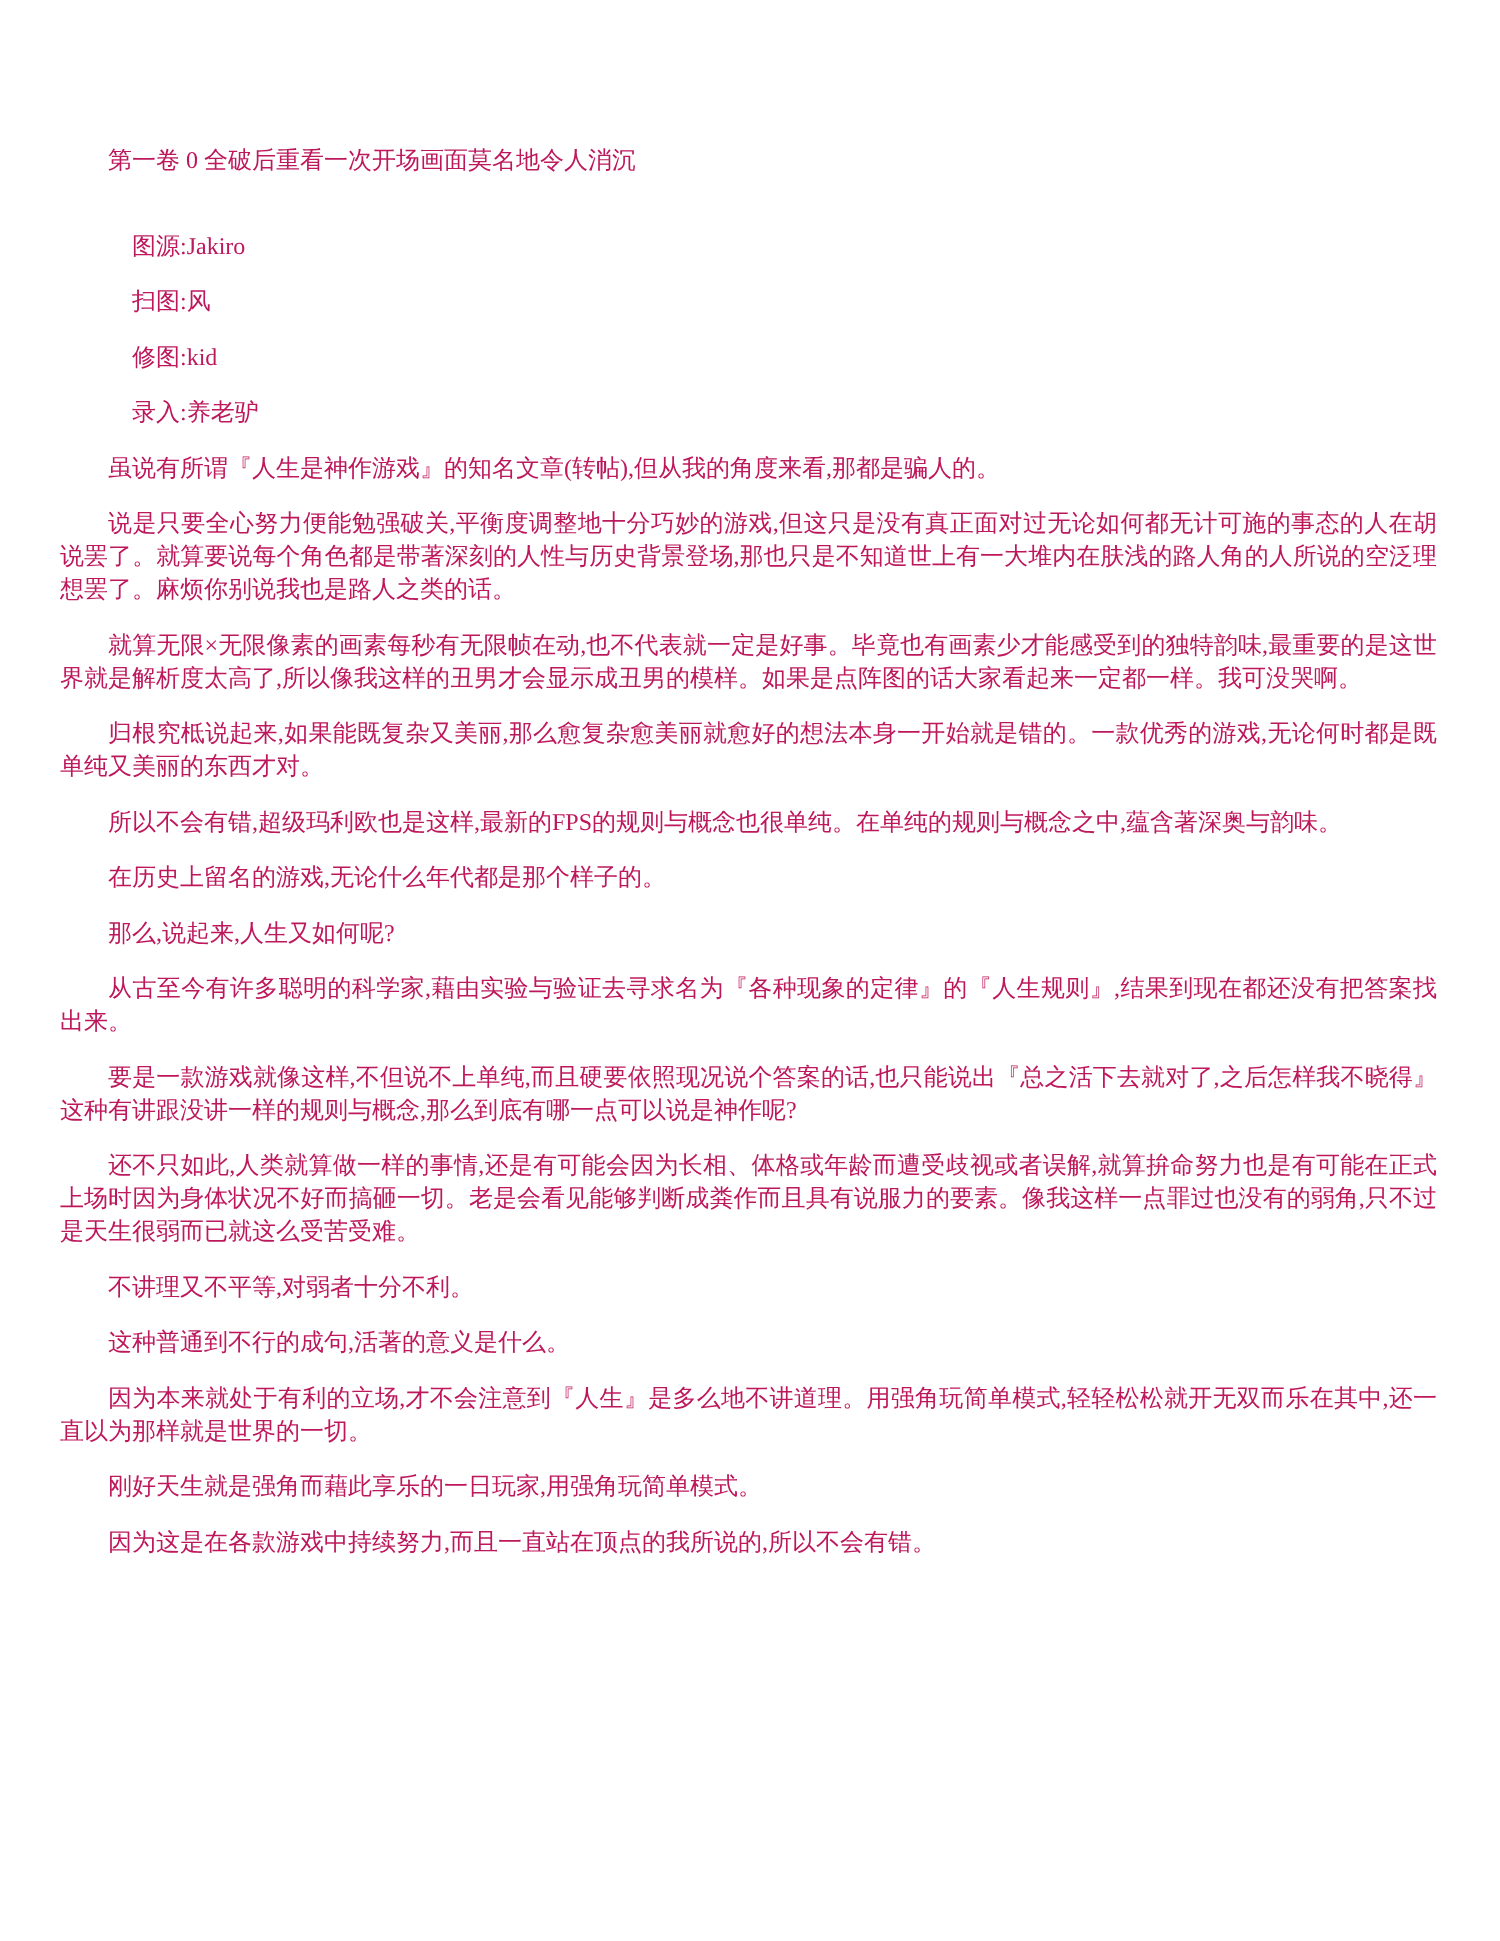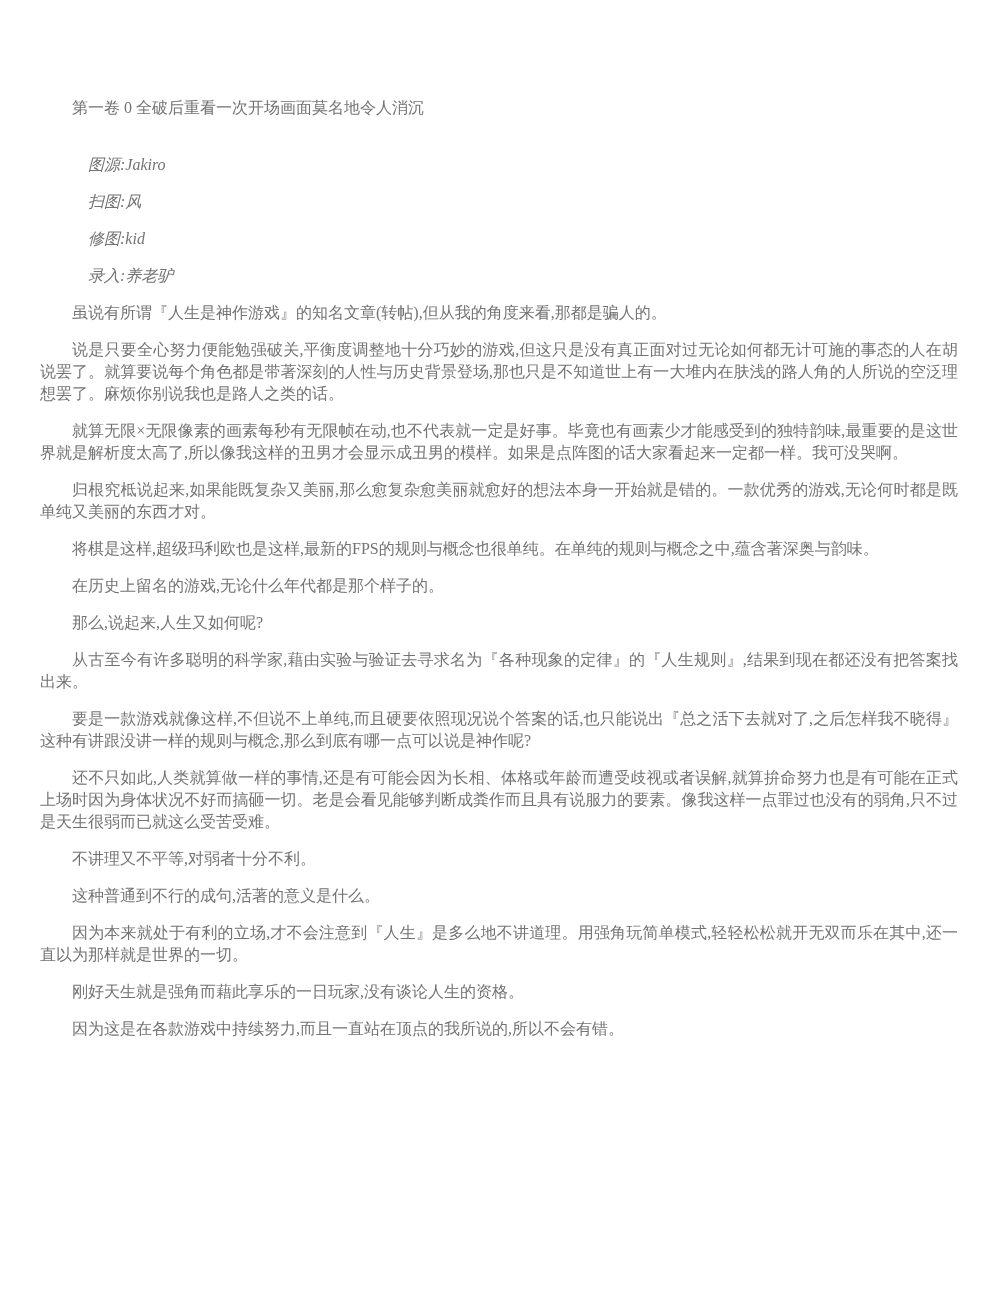--- a/index.html
+++ b/index.html
@@ -23,52 +23,51 @@
     color: #323232;
   }
   .title {
     margin: 0 0 35px 0;
     text-indent: 32px;
     white-space: nowrap;
   }
   .credit {
     margin: 0 0 15px 0;
     text-indent: 48px;
-    font-style: italic;
   }
   .para {
     margin: 12px 0 15px 0;
     text-indent: 32px;
     text-align: justify;
     text-justify: inter-ideograph;
   }
 </style>
 </head>
 <body style="background: rgb(255, 255, 255);">
 
-<div class="page" style="color: #737373;">
+<div class="page" style="color: #be185d;">
   <p class="title">第一卷 0 全破后重看一次开场画面莫名地令人消沉</p>
 
   <div>
     <p class="credit">图源:Jakiro</p>
     <p class="credit">扫图:风</p>
     <p class="credit">修图:kid</p>
     <p class="credit">录入:养老驴</p>
   </div>
 
   <div>
     <p class="para">虽说有所谓『人生是神作游戏』的知名文章(转帖),但从我的角度来看,那都是骗人的。</p>
     <p class="para">说是只要全心努力便能勉强破关,平衡度调整地十分巧妙的游戏,但这只是没有真正面对过无论如何都无计可施的事态的人在胡说罢了。就算要说每个角色都是带著深刻的人性与历史背景登场,那也只是不知道世上有一大堆内在肤浅的路人角的人所说的空泛理想罢了。麻烦你别说我也是路人之类的话。</p>
     <p class="para">就算无限×无限像素的画素每秒有无限帧在动,也不代表就一定是好事。毕竟也有画素少才能感受到的独特韵味,最重要的是这世界就是解析度太高了,所以像我这样的丑男才会显示成丑男的模样。如果是点阵图的话大家看起来一定都一样。我可没哭啊。</p>
     <p class="para">归根究柢说起来,如果能既复杂又美丽,那么愈复杂愈美丽就愈好的想法本身一开始就是错的。一款优秀的游戏,无论何时都是既单纯又美丽的东西才对。</p>
-    <p class="para">将棋是这样,超级玛利欧也是这样,最新的FPS的规则与概念也很单纯。在单纯的规则与概念之中,蕴含著深奥与韵味。</p>
+    <p class="para">所以不会有错,超级玛利欧也是这样,最新的FPS的规则与概念也很单纯。在单纯的规则与概念之中,蕴含著深奥与韵味。</p>
     <p class="para">在历史上留名的游戏,无论什么年代都是那个样子的。</p>
     <p class="para">那么,说起来,人生又如何呢?</p>
     <p class="para">从古至今有许多聪明的科学家,藉由实验与验证去寻求名为『各种现象的定律』的『人生规则』,结果到现在都还没有把答案找出来。</p>
     <p class="para">要是一款游戏就像这样,不但说不上单纯,而且硬要依照现况说个答案的话,也只能说出『总之活下去就对了,之后怎样我不晓得』这种有讲跟没讲一样的规则与概念,那么到底有哪一点可以说是神作呢?</p>
     <p class="para">还不只如此,人类就算做一样的事情,还是有可能会因为长相、体格或年龄而遭受歧视或者误解,就算拚命努力也是有可能在正式上场时因为身体状况不好而搞砸一切。老是会看见能够判断成粪作而且具有说服力的要素。像我这样一点罪过也没有的弱角,只不过是天生很弱而已就这么受苦受难。</p>
     <p class="para">不讲理又不平等,对弱者十分不利。</p>
     <p class="para">这种普通到不行的成句,活著的意义是什么。</p>
     <p class="para">因为本来就处于有利的立场,才不会注意到『人生』是多么地不讲道理。用强角玩简单模式,轻轻松松就开无双而乐在其中,还一直以为那样就是世界的一切。</p>
-    <p class="para">刚好天生就是强角而藉此享乐的一日玩家,没有谈论人生的资格。</p>
+    <p class="para">刚好天生就是强角而藉此享乐的一日玩家,用强角玩简单模式。</p>
     <p class="para">因为这是在各款游戏中持续努力,而且一直站在顶点的我所说的,所以不会有错。</p>
   </div>
 </div>
 
 </body></html>

